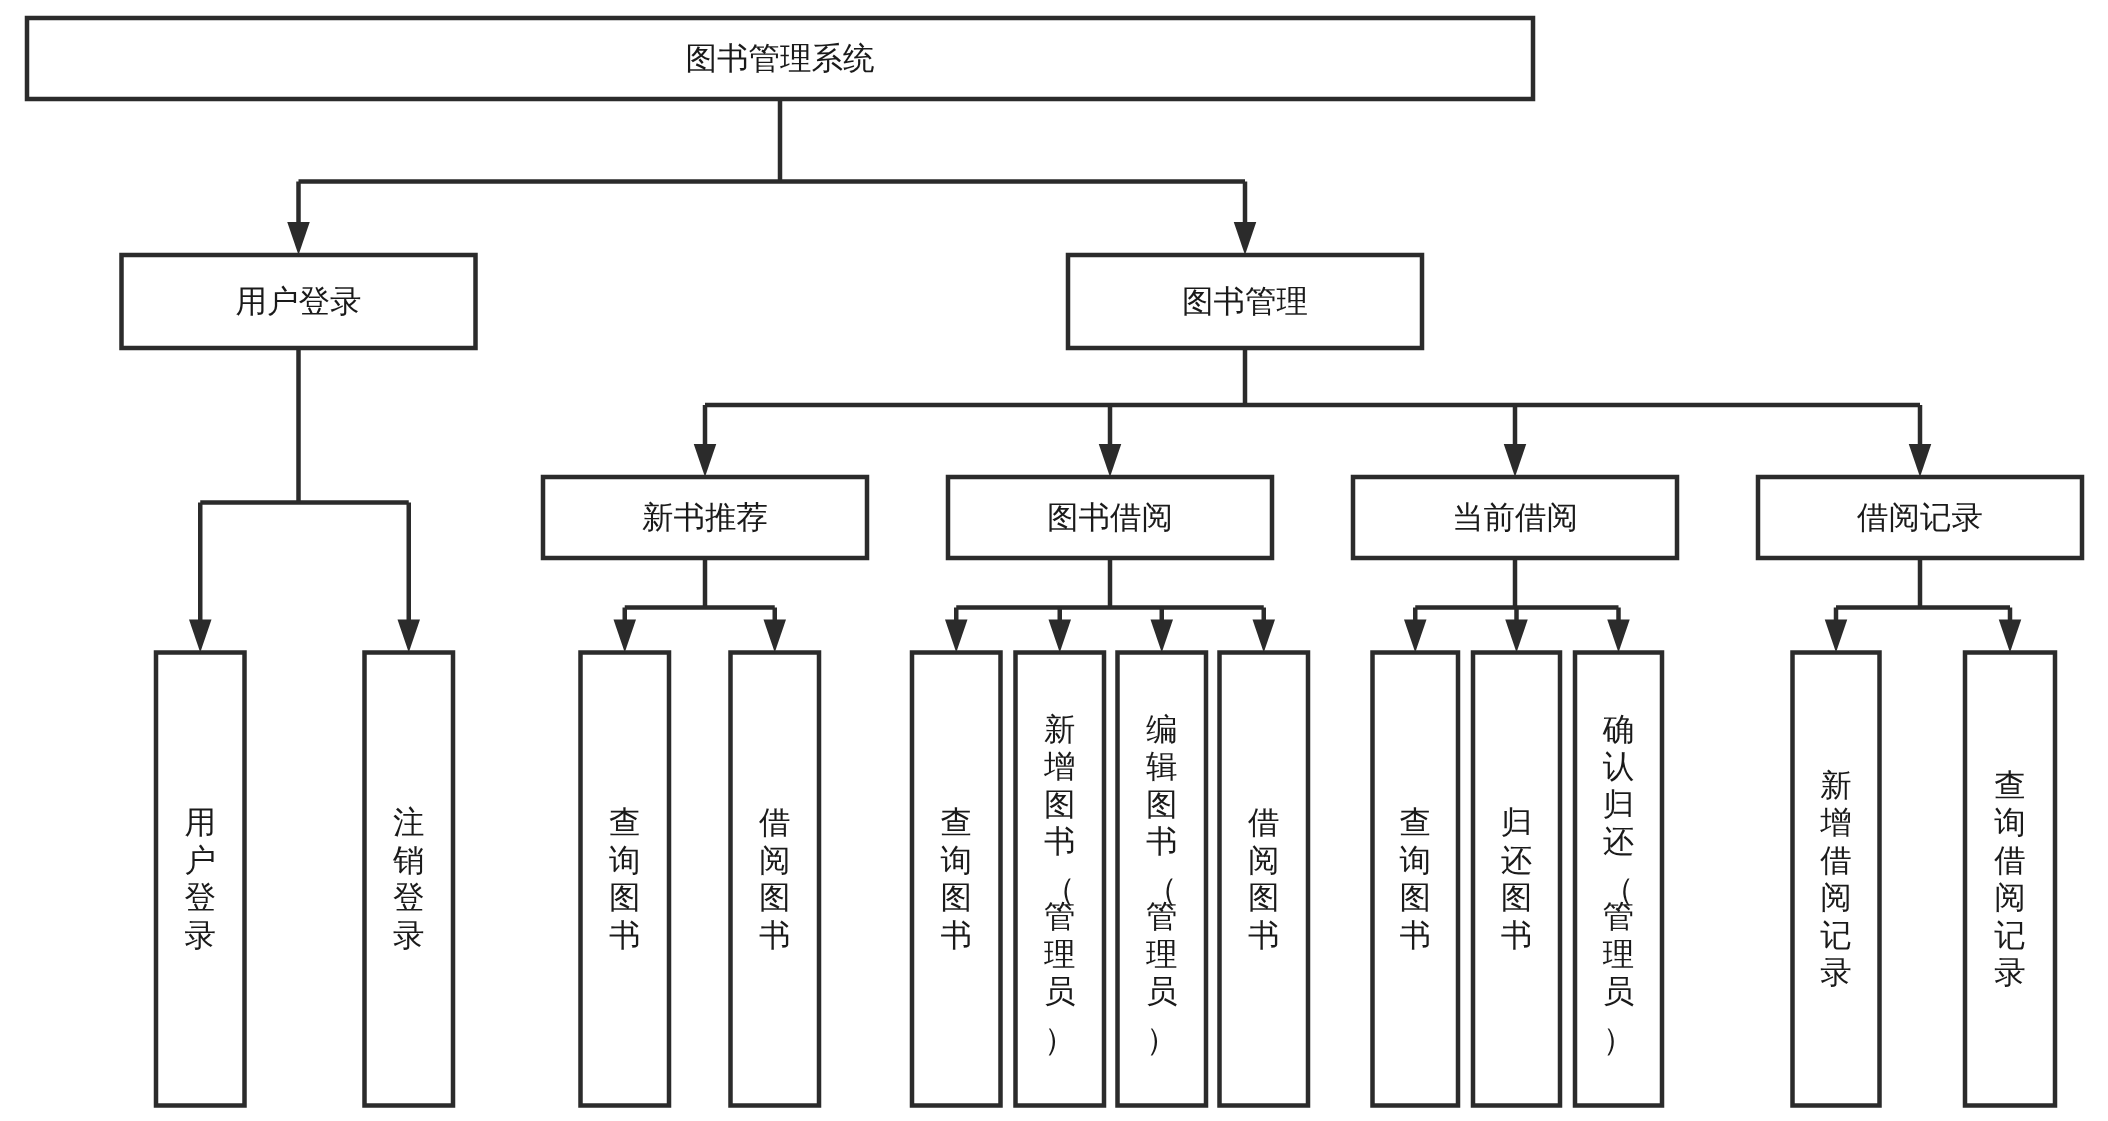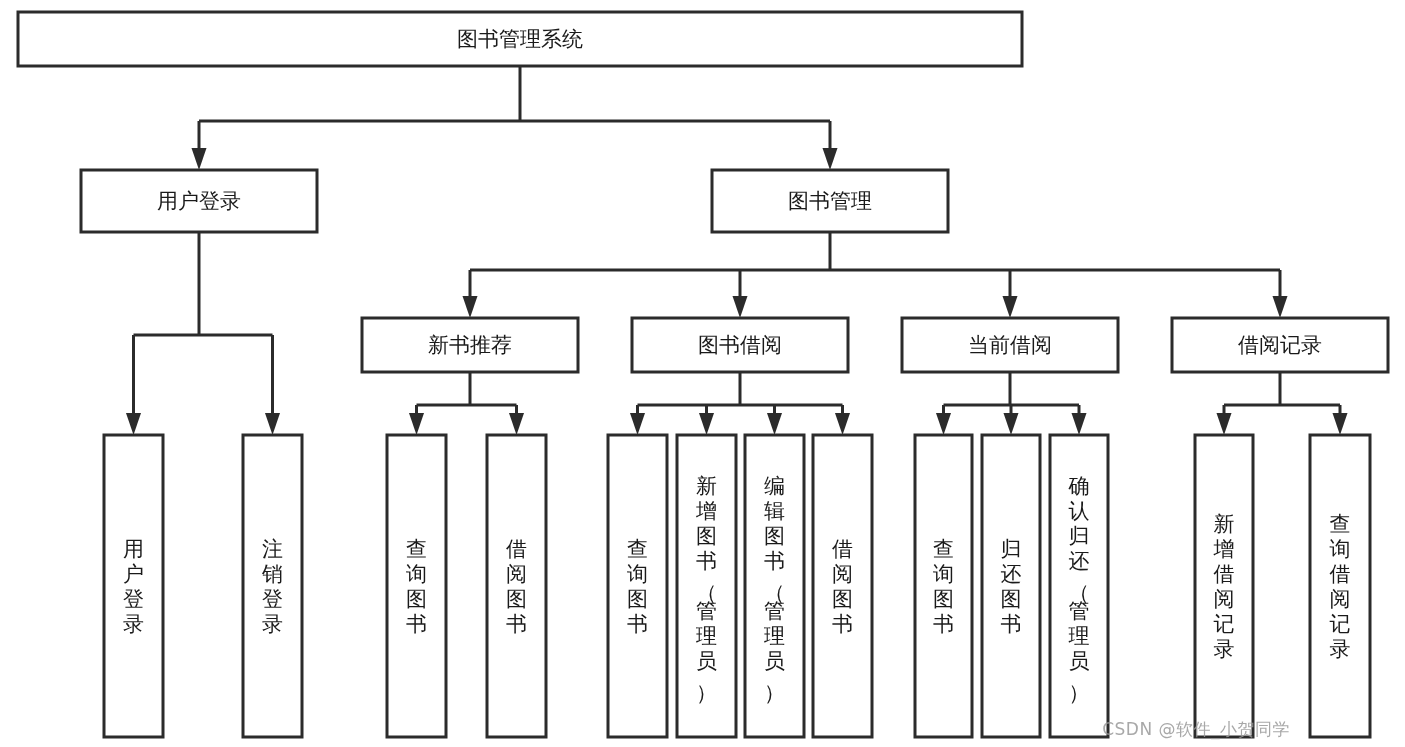--- a/index.html
+++ b/index.html
@@ -216,14 +216,13 @@
         <g>
           <rect x="1195" y="435" width="58" height="302" class="node-box"></rect>
           <text x="1224" y="530.5" class="node-label-v"><tspan x="1224" dy="0">新</tspan><tspan x="1224" dy="25">增</tspan><tspan x="1224" dy="25">借</tspan><tspan x="1224" dy="25">阅</tspan><tspan x="1224" dy="25">记</tspan><tspan x="1224" dy="25">录</tspan></text>
         </g>
         <g>
           <rect x="1310" y="435" width="60" height="302" class="node-box"></rect>
           <text x="1340" y="530.5" class="node-label-v"><tspan x="1340" dy="0">查</tspan><tspan x="1340" dy="25">询</tspan><tspan x="1340" dy="25">借</tspan><tspan x="1340" dy="25">阅</tspan><tspan x="1340" dy="25">记</tspan><tspan x="1340" dy="25">录</tspan></text>
         </g>
       </g>
   </svg>
-  <div class="watermark">CSDN @软件_小贺同学</div>
 </div>
 
 </body></html>

